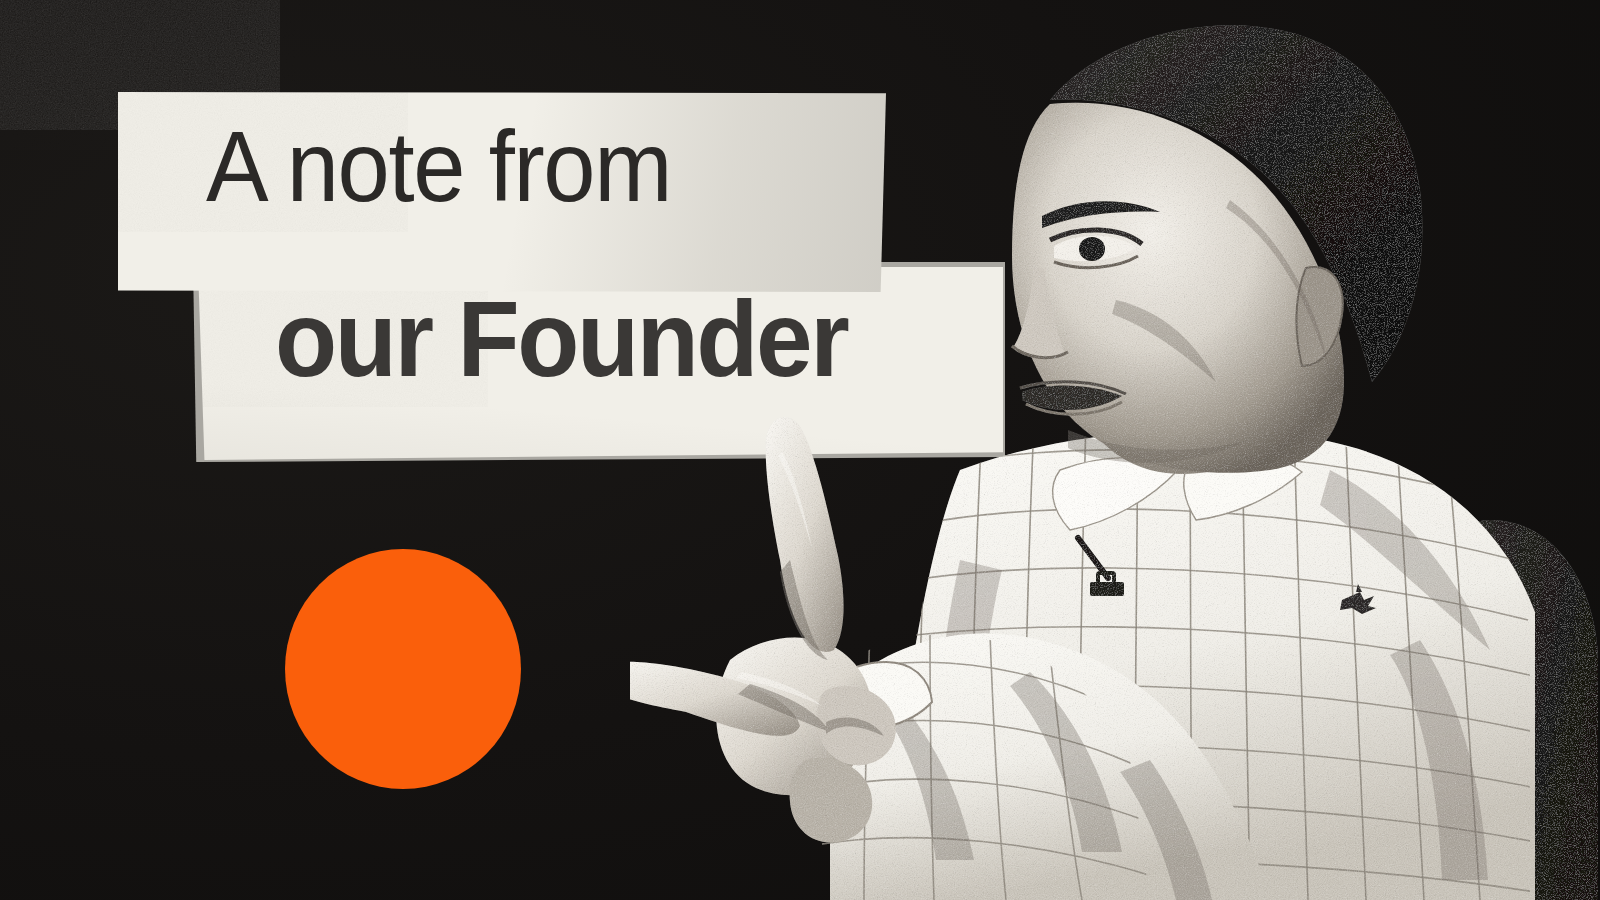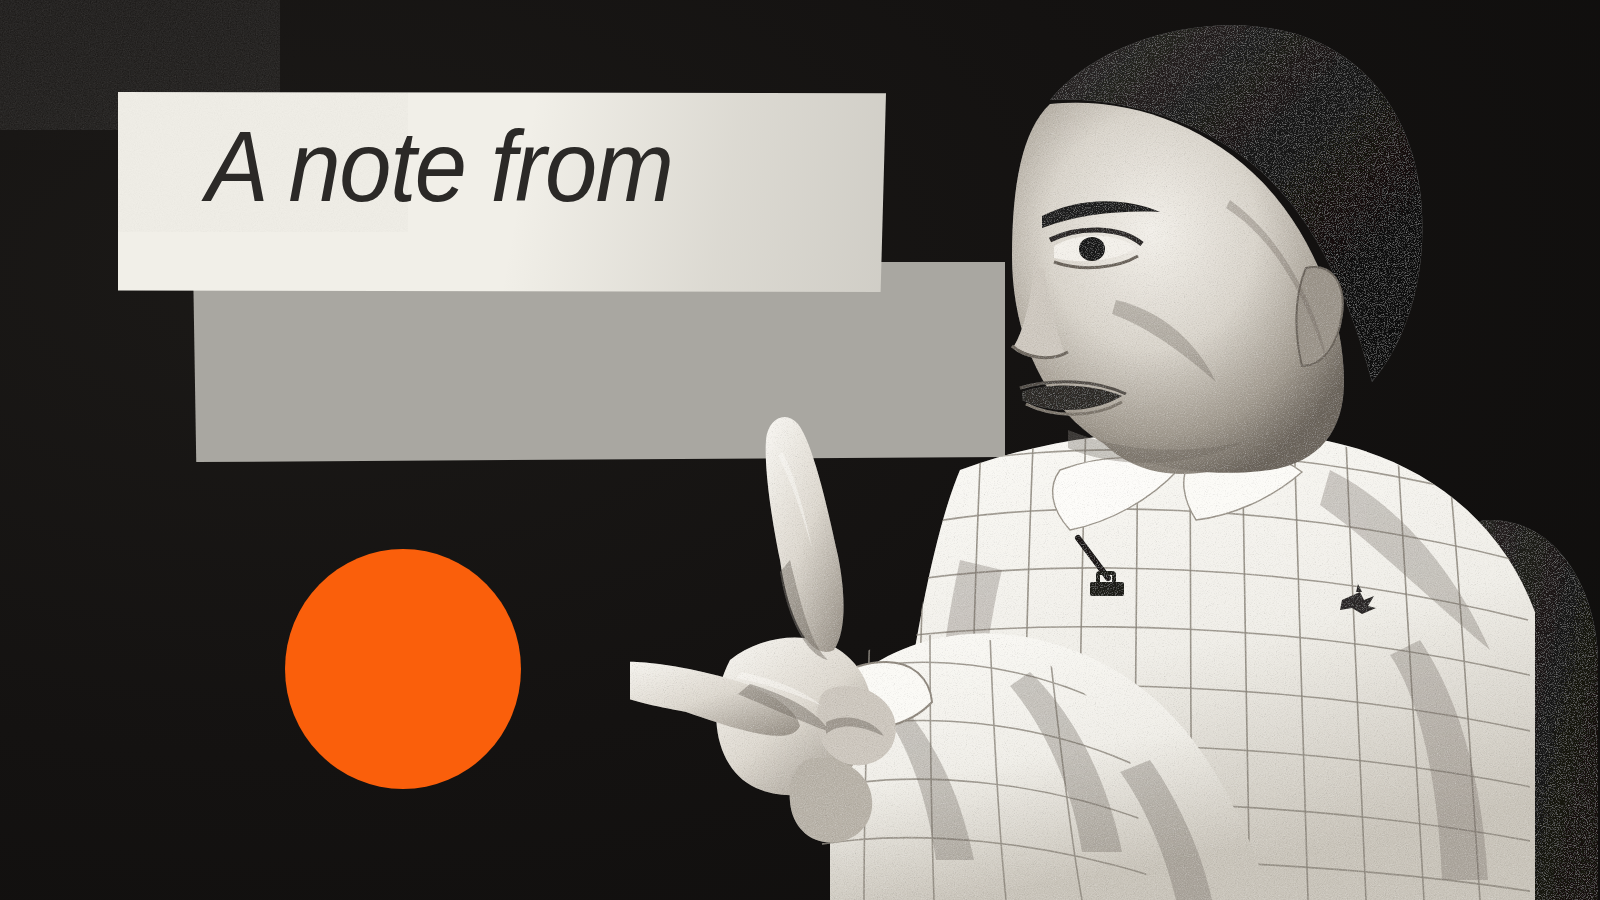--- a/index.html
+++ b/index.html
@@ -110,21 +110,21 @@
     letter-spacing:-2.5px;
     color:#3a3836;
     transform:scaleX(.95);
     transform-origin:left top;
     white-space:nowrap;
   }
 
   
   #panel-bot-border{ z-index:3; }
   #panel-bot{ z-index:4; }
-  #panel-top{ z-index:6;font-style:italic; }
+  #panel-top{ z-index:6; }
   .circle{ z-index:5; }
   .photo{ z-index:8; }
   .bg{ z-index:1; }
   .bg-grain{ z-index:2; }
   .top-grain{ position:absolute; inset:0; z-index:20; pointer-events:none;
               opacity:.30; mix-blend-mode:overlay; }
 </style>
 </head>
 <body>
 
@@ -137,20 +137,34 @@
       <feColorMatrix type="saturate" values="0"></feColorMatrix>
       <feComponentTransfer>
           <feFuncA type="linear" slope="0.30" intercept="0"></feFuncA>
         </feComponentTransfer>
     </filter>
     <rect width="100%" height="100%" filter="url(#bgNoise)"></rect>
   </svg>
 
   <div class="panel" id="panel-bot-border"></div>
 
+  <div class="panel" id="panel-bot">
+    <svg class="pgrain">
+      <filter id="pNoise2">
+        <feTurbulence type="fractalNoise" baseFrequency="0.9" numOctaves="4" stitchTiles="stitch"></feTurbulence>
+        <feColorMatrix type="saturate" values="0"></feColorMatrix>
+        <feComponentTransfer>
+            <feFuncA type="linear" slope="0.22" intercept="0"></feFuncA>
+          </feComponentTransfer>
+      </filter>
+      <rect width="100%" height="100%" filter="url(#pNoise2)"></rect>
+    </svg>
+    <div class="shade"></div>
+    <div class="headline-bold">our Founder</div>
+  </div>
 
   <div class="circle"></div>
 
   <div class="panel" id="panel-top">
     <svg class="pgrain">
       <filter id="pNoise1">
         <feTurbulence type="fractalNoise" baseFrequency="0.95" numOctaves="4" stitchTiles="stitch"></feTurbulence>
         <feColorMatrix type="saturate" values="0"></feColorMatrix>
         <feComponentTransfer>
             <feFuncA type="linear" slope="0.26" intercept="0"></feFuncA>

